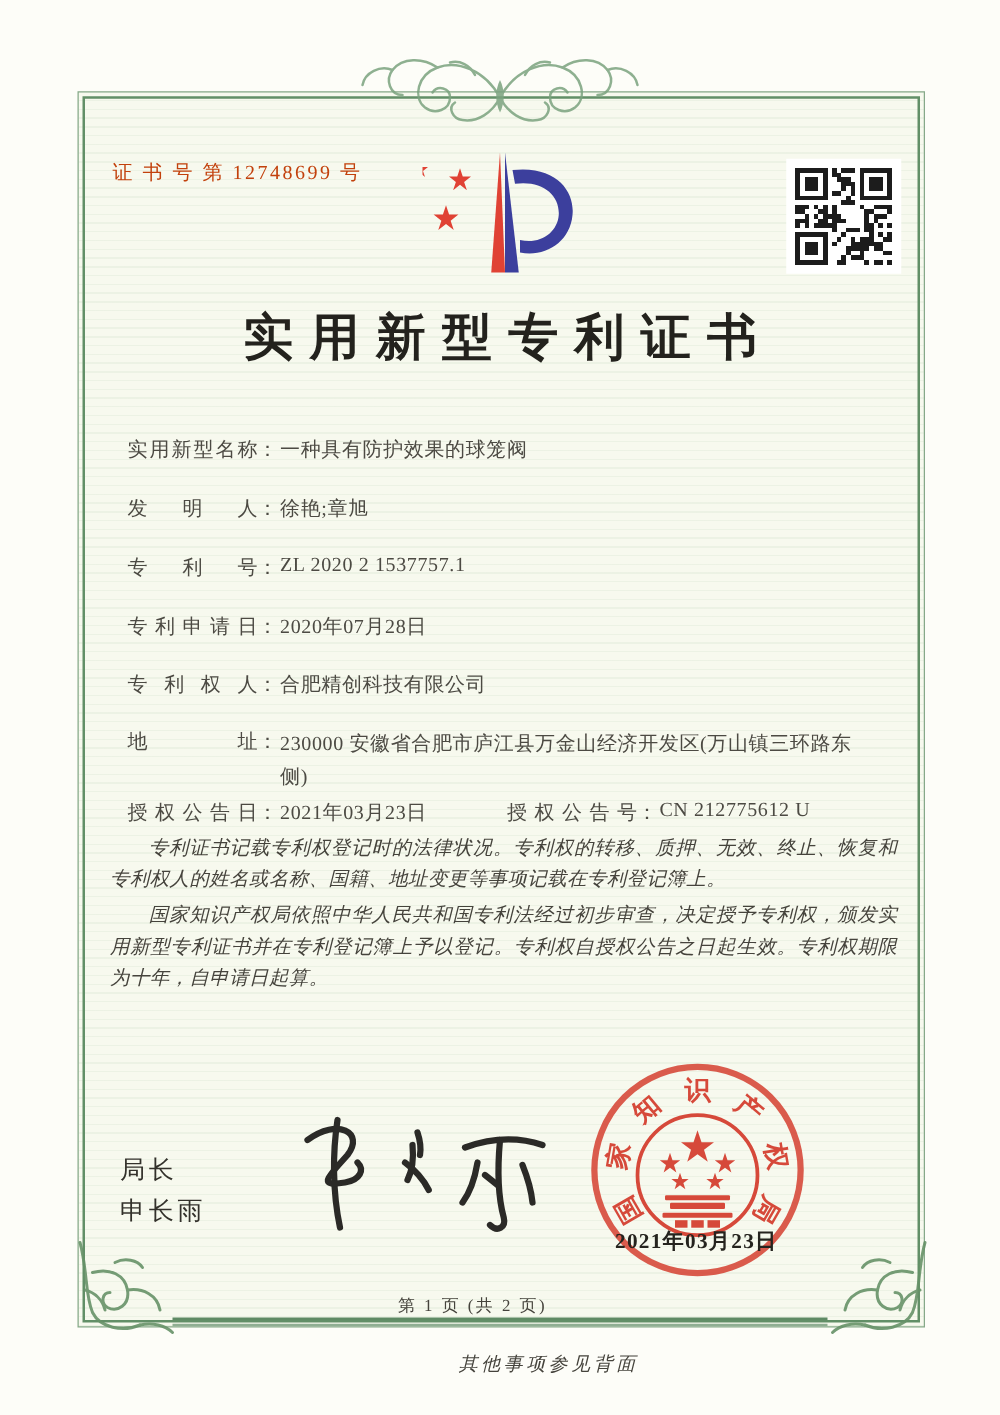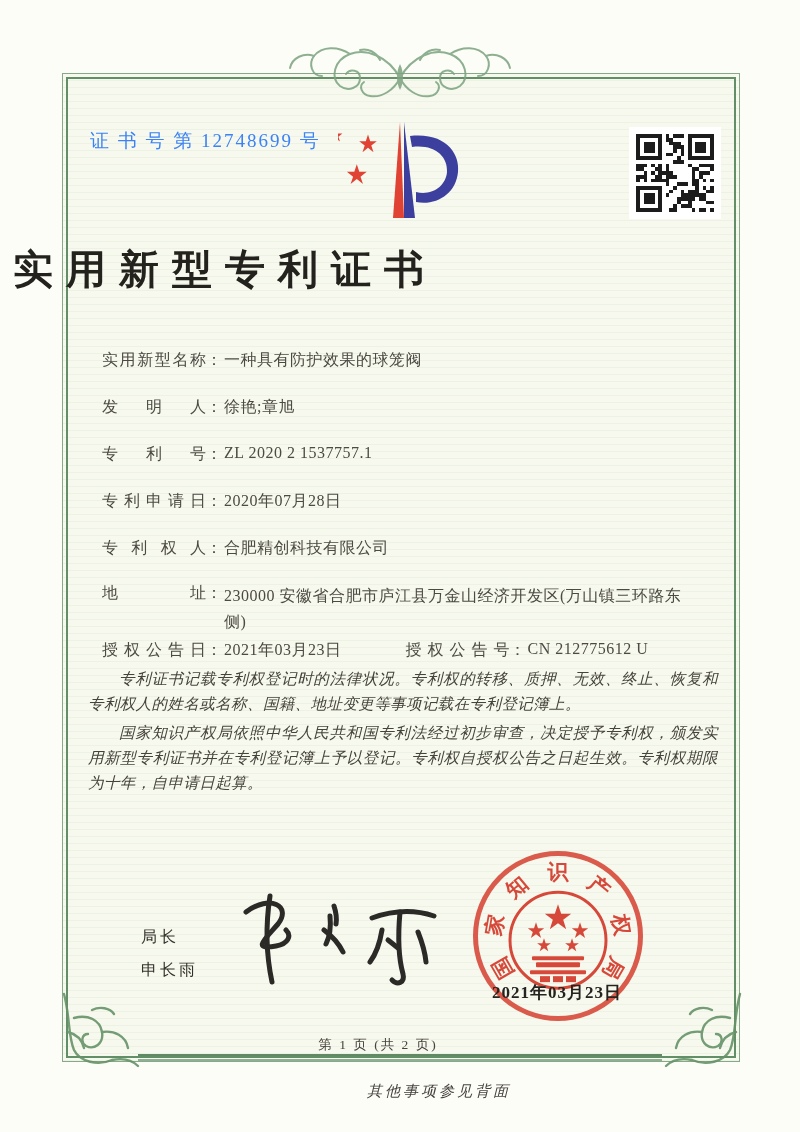--- a/index.html
+++ b/index.html
@@ -9,39 +9,39 @@
   
   .frame{position:absolute;left:62px;top:73px;width:676px;height:987px;
     border:1px solid #86a989;
     background:
       repeating-linear-gradient(0deg, rgba(140,180,140,0.10) 0 1px, rgba(0,0,0,0) 1px 7px),
       #f7f9ee;}
   .frame::after{content:"";position:absolute;inset:3px;border:2px solid #628f67;pointer-events:none;}
 
   .abs{position:absolute;}
 
-  .cert-no{left:90px;top:128px;font-size:19px;letter-spacing:2px;color:#3b82f6;}
-
-  .title{left:0;top:242px;width:800px;font-size:40px;font-weight:700;
+  .cert-no{left:90px;top:128px;font-size:16px;letter-spacing:2px;color:#c2410c;}
+
+  .title{left:0;top:242px;width:800px;text-align:center;font-size:40px;font-weight:700;
     letter-spacing:13px;color:#23221d;text-indent:13px;}
 
   .fields{left:90px;top:350px;width:628px;font-size:16px;color:#4c4a43;}
   .f-row{position:absolute;left:12px;white-space:nowrap;}
   .f-label{display:inline-block;width:104px;text-align:justify;text-align-last:justify;vertical-align:top;}
   .f-colon{display:inline-block;width:18px;vertical-align:top;}
   .f-value{display:inline-block;vertical-align:top;letter-spacing:0.5px;}
   .f-value.wrap{white-space:normal;max-width:460px;line-height:26px;}
   .r0{top:0;} .r1{top:47px;} .r2{top:94px;} .r3{top:141px;} .r4{top:188px;} .r5{top:233px;} .r6{top:290px;}
   .grant-no-group{margin-left:64px;}
 
   .paragraphs{left:88px;top:666px;width:630px;font-size:15.5px;line-height:25px;
     color:#45433c;font-style:italic;letter-spacing:0.4px;}
   .paragraphs p{margin:0 0 4px 0;text-indent:2em;text-align:justify;}
 
-  .signer{left:96px;top:920px;font-size:16px;color:#33312b;line-height:33px;letter-spacing:3px;margin-left:45px;}
+  .signer{left:96px;top:920px;font-size:20px;color:#33312b;line-height:33px;letter-spacing:3px;}
 
   .sig-svg{left:212px;top:882px;}
 
   
   .seal{left:473px;top:851px;width:170px;height:170px;border-radius:50%;
     border:5px solid rgba(214,73,58,0.9);box-sizing:border-box;}
   .seal-char{position:absolute;left:50%;top:50%;width:24px;height:24px;margin:-12px 0 0 -12px;
     font-size:21px;font-weight:700;color:#d6493a;text-align:center;line-height:24px;}
   .sc0{transform:rotate(-120deg) translateY(-64px);}
   .sc1{transform:rotate(-80deg)  translateY(-64px);}

